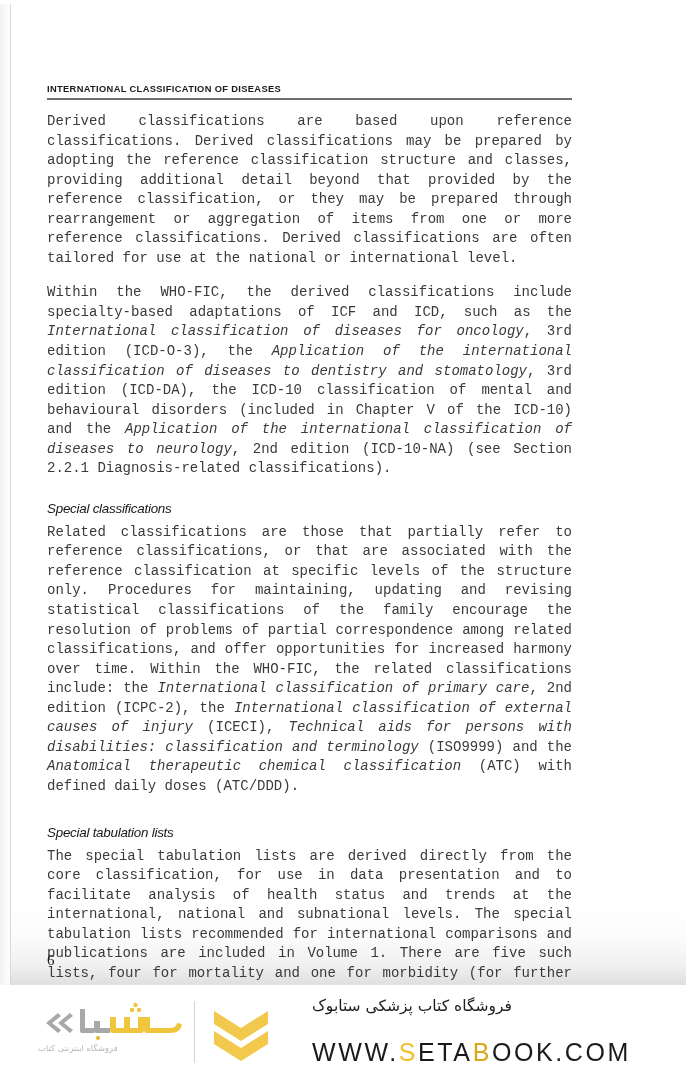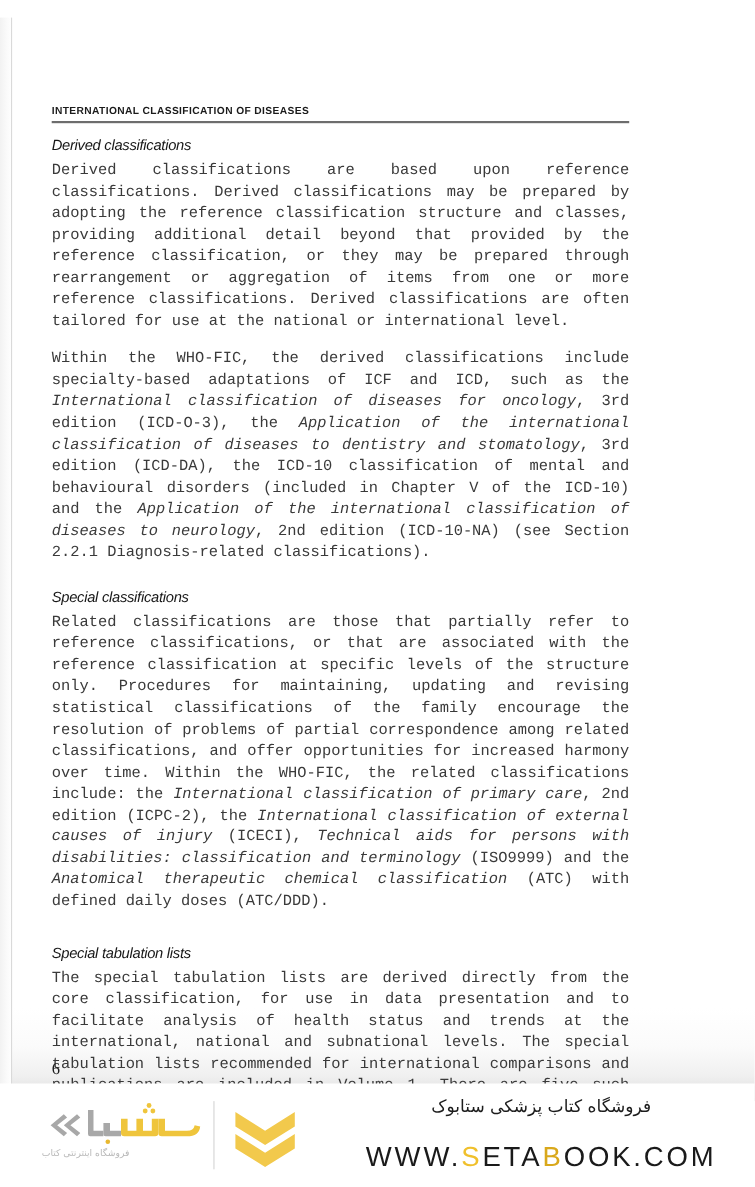--- a/index.html
+++ b/index.html
@@ -12,21 +12,21 @@
     height: 1079px;
     position: relative;
     font-family: "Liberation Serif", serif;
     overflow: hidden;
   }
 
   
   .page-sheet {
     position: absolute;
     left: 0;
-    top: 16px;
+    top: 4px;
     width: 686px;
     height: 985px;
     background:
       linear-gradient(to bottom,
         #ffffff 0px,
         #ffffff 900px,
         #fbfbfb 935px,
         #f0f0f0 962px,
         #e4e4e4 975px,
         #dcdcdc 985px);
@@ -183,21 +183,21 @@
     top: 12px;
     width: 58px;
     height: 58px;
   }
 
   .brand-right {
     position: absolute;
     right: 14px;
     top: 6px;
     width: 360px;
-    text-align: center;
+    text-align: left;
   }
   .brand-tagline {
     font-family: "DejaVu Sans", sans-serif;
     font-size: 15.5px;
     color: #1c1c1c;
     direction: rtl;
     line-height: 30px;
     white-space: nowrap;
   }
   .brand-url {
@@ -218,21 +218,20 @@
 <div class="page-sheet">
   <div class="page-edge-left"></div>
 
   <div class="content">
 
     <div class="running-head">INTERNATIONAL CLASSIFICATION OF DISEASES</div>
     <div class="head-rule"></div>
 
     <div class="flow">
 
-      <h3 class="sub">Derived classifications</h3>
 
       <p class="body">Derived classifications are based upon reference classifications. Derived classifications may be prepared by adopting the reference classification structure and classes, providing additional detail beyond that provided by the reference classification, or they may be prepared through rearrangement or aggregation of items from one or more reference classifications. Derived classifications are often tailored for use at the national or international level.</p>
 
       <p class="body"><span>Within the WHO-FIC, the derived classifications include specialty-based adaptations of ICF and ICD, such as the </span><em>International classification of diseases for oncology</em><span>, 3rd edition (ICD-O-3), the </span><em>Application of the international classification of diseases to dentistry and stomatology</em><span>, 3rd edition (ICD-DA), the ICD-10 classification of mental and behavioural disorders (included in Chapter V of the ICD-10) and the </span><em>Application of the international classification of diseases to neurology</em><span>, 2nd edition (ICD-10-NA) (see Section 2.2.1 Diagnosis-related classifications).</span></p>
 
       <div class="gap-md"></div>
 
       <h3 class="sub">Special classifications</h3>
 
       <p class="body"><span>Related classifications are those that partially refer to reference classifications, or that are associated with the reference classification at specific levels of the structure only. Procedures for maintaining, updating and revising statistical classifications of the family encourage the resolution of problems of partial correspondence among related classifications, and offer opportunities for increased harmony over time. Within the WHO-FIC, the related classifications include: the </span><em>International classification of primary care</em><span>, 2nd edition (ICPC-2), the </span><em>International classification of external causes of injury</em><span> (ICECI), </span><em>Technical aids for persons with disabilities: classification and terminology</em><span> (ISO9999) and the </span><em>Anatomical therapeutic chemical classification</em><span> (ATC) with defined daily doses (ATC/DDD).</span></p>

